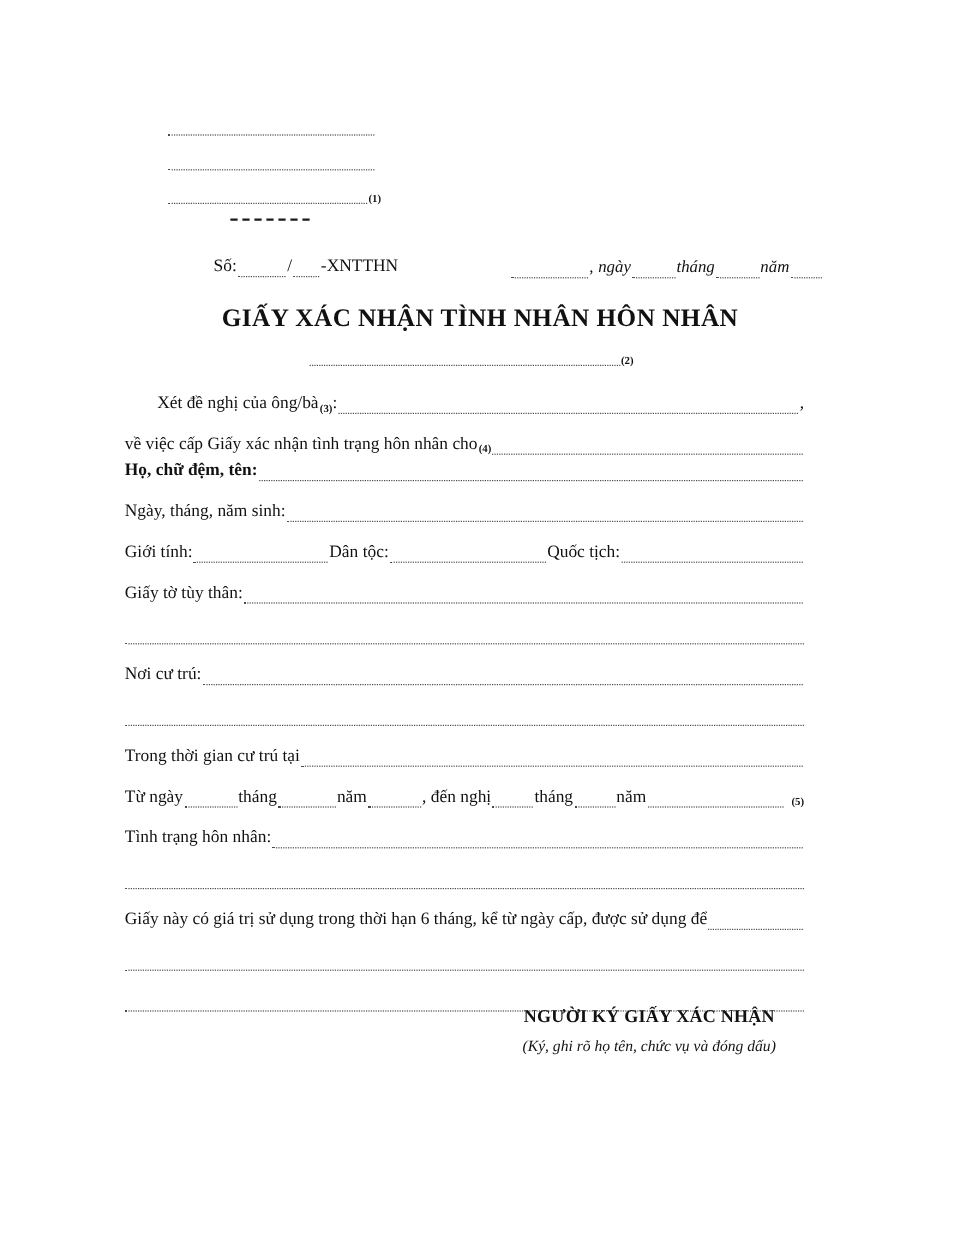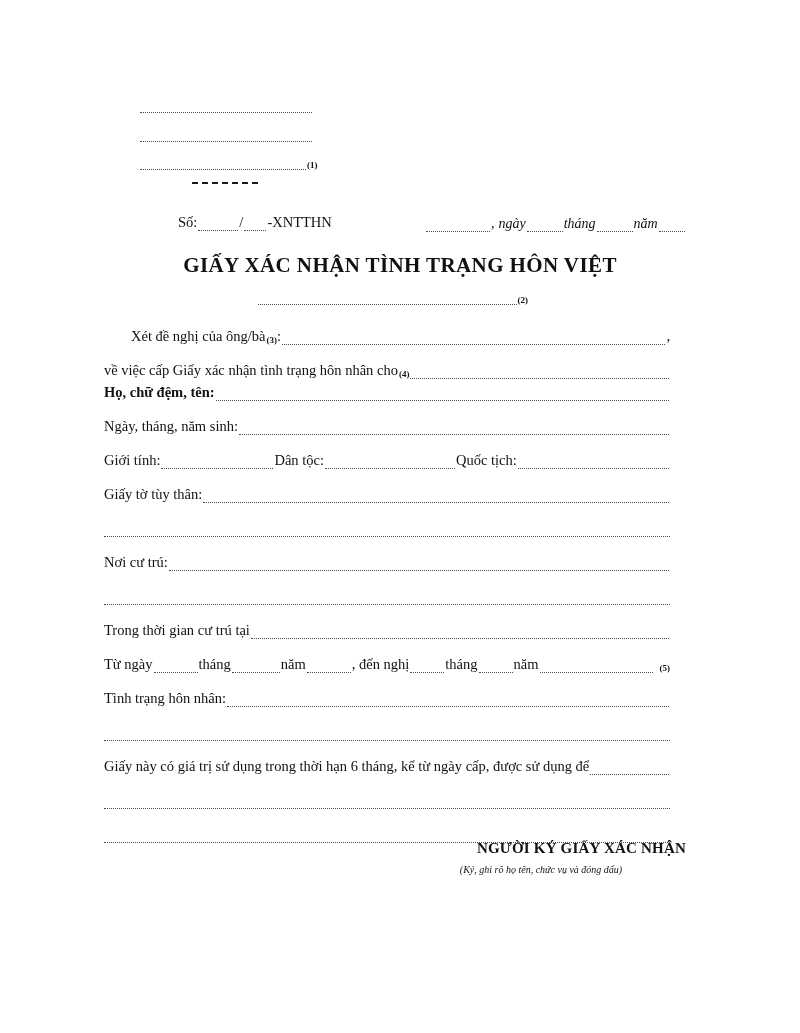--- a/index.html
+++ b/index.html
@@ -219,25 +219,24 @@
     position: absolute;
     left: 396px;
     top: 840px;
     width: 290px;
     text-align: center;
   }
   .sign-title {
     font-weight: 700;
     font-size: 15px;
     letter-spacing: 0.2px;
-    text-align: right;
   }
   .sign-note {
     font-style: italic;
-    font-size: 10px;
+    font-size: 13px;
     margin-top: 7px;
   }
 </style>
 </head>
 <body>
 
 <div class="page">
 
   <div class="header">
 
@@ -266,21 +265,21 @@
     <span class="dots-fixed dp"></span>
     <span class="it">,</span>
     <span class="it" style="margin-left:4px">ngày</span>
     <span class="dots-fixed dd1"></span>
     <span class="it">tháng</span>
     <span class="dots-fixed dd2"></span>
     <span class="it">năm</span>
     <span class="dots-fixed dd3"></span>
   </div>
 
-  <div class="doc-title">GIẤY XÁC NHẬN TÌNH TRẠNG HÔN VIỆT</div>
+  <div class="doc-title">GIẤY XÁC NHẬN TÌNH NHÂN HÔN NHÂN</div>
 
   <div class="title-sub">
     <span class="dots-full"></span>
     <span class="sup">(2)</span>
   </div>
 
   <div class="body">
 
     <div class="line indent row-gap-14">
       <span class="lbl">Xét đề nghị của ông/bà</span>

